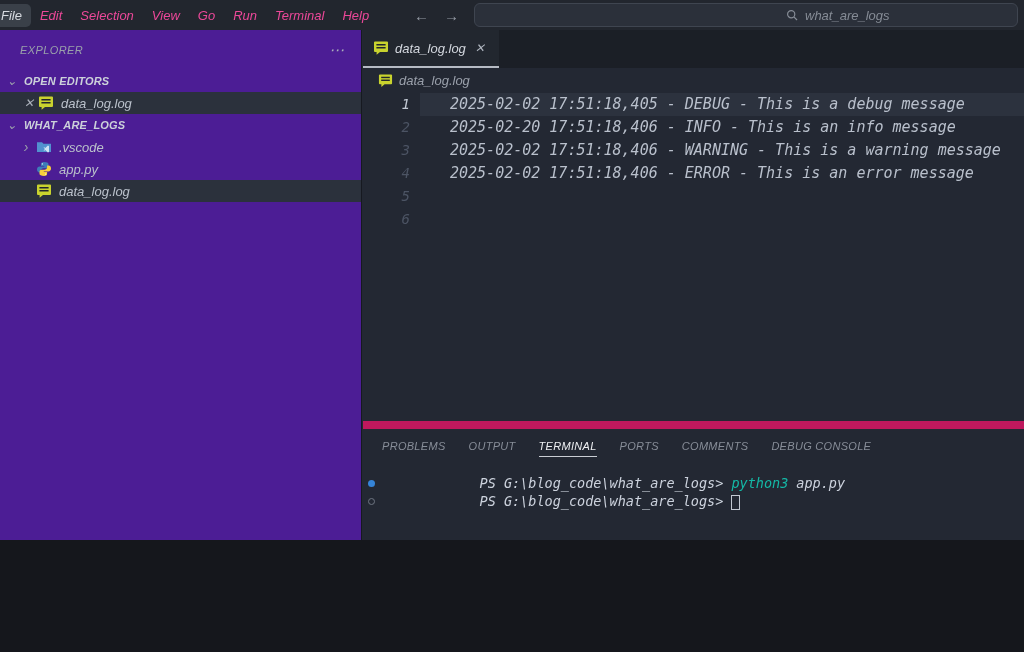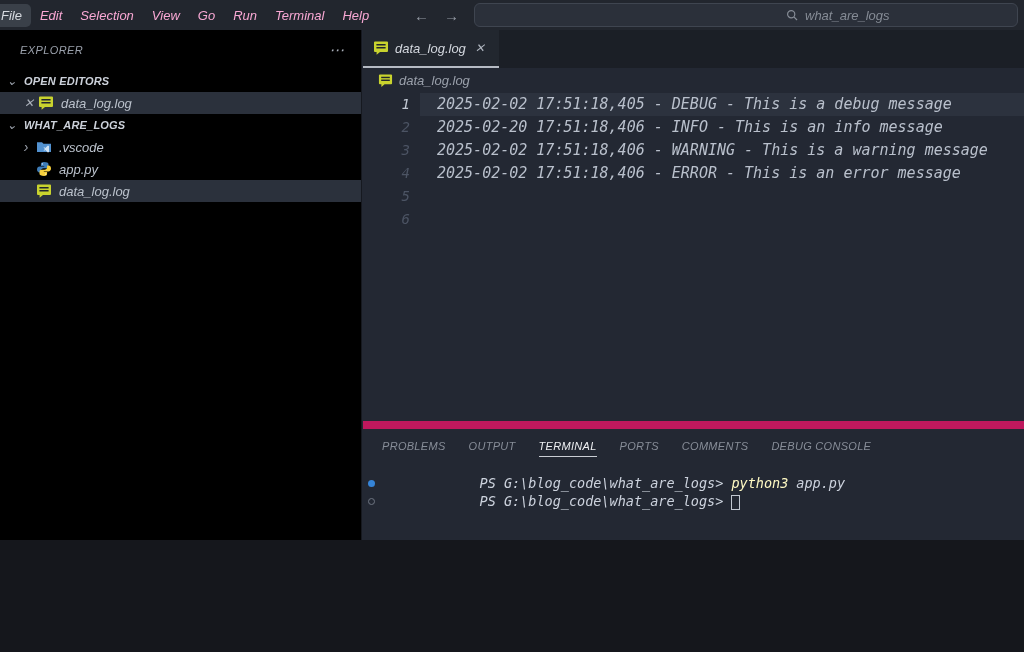--- a/index.html
+++ b/index.html
@@ -4,31 +4,31 @@
 <style>
   html,body{margin:0;padding:0;background:#15171c;}
   #app{position:relative;width:1024px;height:540px;overflow:hidden;
        background:#232833;font-family:"Liberation Sans",sans-serif;font-style:italic;
        -webkit-font-smoothing:antialiased;}
 
   
   .titlebar{position:absolute;left:0;top:0;right:0;height:30px;background:#22262e;
             display:flex;align-items:center;z-index:6;overflow:hidden;}
   .menubar{display:flex;align-items:center;height:100%;margin-left:-8px;}
-  .menu-item{padding:4px 9px;font-size:13px;color:#f9a8d4;border-radius:5px;white-space:nowrap;}
+  .menu-item{padding:4px 9px;font-size:13px;color:#ec4899;border-radius:5px;white-space:nowrap;}
   .menu-item.first{background:#3a4049;color:#d8dbe1;}
   .nav-arrows{position:absolute;left:414px;top:0;height:30px;display:flex;align-items:center;gap:15px;
               font-size:15px;color:#959ba5;}
   .command-center{position:absolute;left:474px;right:6px;top:3px;height:22px;background:#2b303a;
                   border:1px solid #3f4550;border-radius:6px;}
   .cc-inner{position:absolute;left:310px;top:0;height:100%;display:flex;align-items:center;gap:6px;
             font-size:13px;color:#868c96;}
 
   
-  .sidebar{position:absolute;left:0;top:30px;bottom:0;width:362px;background:#000000;
+  .sidebar{position:absolute;left:0;top:30px;bottom:0;width:362px;background:#4c1d95;
            border-right:1px solid #161920;box-sizing:border-box;}
   .explorer-header{height:40px;display:flex;align-items:center;padding:0 16px 0 20px;
                    font-size:11px;letter-spacing:.4px;color:#9aa0ab;}
   .ellipsis{margin-left:auto;color:#abb1bb;font-size:15px;letter-spacing:1px;line-height:10px;}
   .side-row{height:22px;display:flex;align-items:center;font-size:13px;color:#bac1cb;box-sizing:border-box;}
   .side-row.selected{background:#2b313c;}
   .section-header{font-weight:bold;font-size:11px;color:#ccd1da;letter-spacing:.2px;padding-left:4px;gap:4px;}
   .chev{width:16px;text-align:center;color:#9aa0ab;font-weight:normal;font-size:12px;flex:none;}
   .tree-chev{width:20px;text-align:center;color:#9aa0ab;font-size:14px;flex:none;}
   .close-x{width:18px;text-align:center;color:#aab0ba;font-size:12px;flex:none;}
@@ -46,37 +46,37 @@
   .tab-close{margin-left:9px;color:#aeb4be;font-size:12px;}
   .breadcrumb{height:25px;display:flex;align-items:center;padding-left:15px;font-size:13px;color:#9aa0ab;}
   .breadcrumb .ficon{width:15px;height:15px;margin-right:6px;}
 
   .code{position:relative;height:328px;font-family:"DejaVu Sans Mono",monospace;
         font-size:15px;line-height:23px;}
   .cur-line{position:absolute;top:0;left:57px;right:0;height:23px;background:#2c323e;}
   .code-row{position:relative;display:flex;height:23px;align-items:center;}
   .ln{width:47px;text-align:right;color:#4c5464;font-size:14px;flex:none;}
   .ln.active{color:#c2c9d4;}
-  .code-text{margin-left:27px;white-space:pre;color:#b9c0cc;}
+  .code-text{margin-left:40px;white-space:pre;color:#b9c0cc;}
 
   
   .panel{position:absolute;left:0;right:0;top:391px;bottom:0;background:#232833;
          border-top:8px solid #be185d;}
   .panel-tabs{height:34px;display:flex;align-items:center;gap:23px;padding-left:19px;
               font-size:11px;letter-spacing:.3px;color:#878d98;}
   .panel-tab{padding-bottom:0;}
   .panel-tab.active{color:#eceef1;border-bottom:1px solid #c9cdd4;padding-bottom:4px;margin-top:4px;}
   .terminal{padding:11px 0 0 5px;font-family:"DejaVu Sans Mono",monospace;font-size:13.5px;
             line-height:18px;color:#ccd2dd;}
   .t-row{display:flex;align-items:center;height:18px;}
   .dot{width:7px;height:7px;border-radius:50%;margin-right:7px;flex:none;box-sizing:border-box;}
   .dot.filled{background:#3584d8;}
   .dot.hollow{border:1.5px solid #6e7582;}
   .t-text{white-space:pre;}
-  .cmd{color:#fef9c3;margin-left:8px;}
+  .cmd{color:#14b8a6;margin-left:8px;}
   .args{margin-left:8px;}
   .cursor{display:inline-block;width:7px;height:13px;border:1px solid #c2c8d2;margin-left:8px;
           vertical-align:middle;}
 </style>
 </head>
 <body>
 
 <svg width="0" height="0" style="position:absolute">
   <defs>
     <g id="ico-log">

